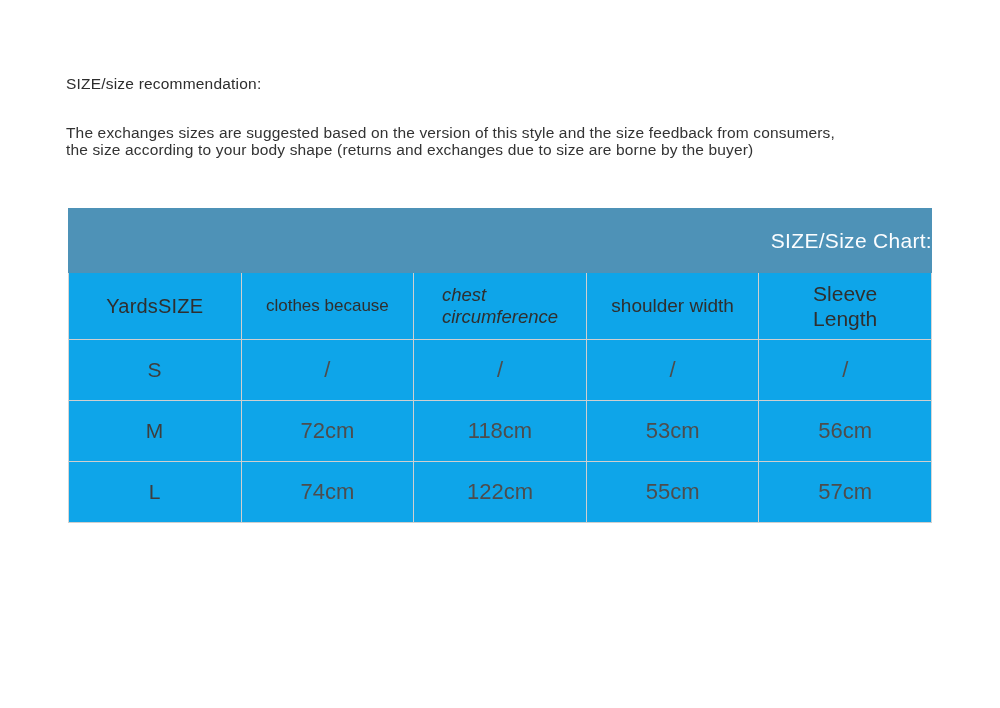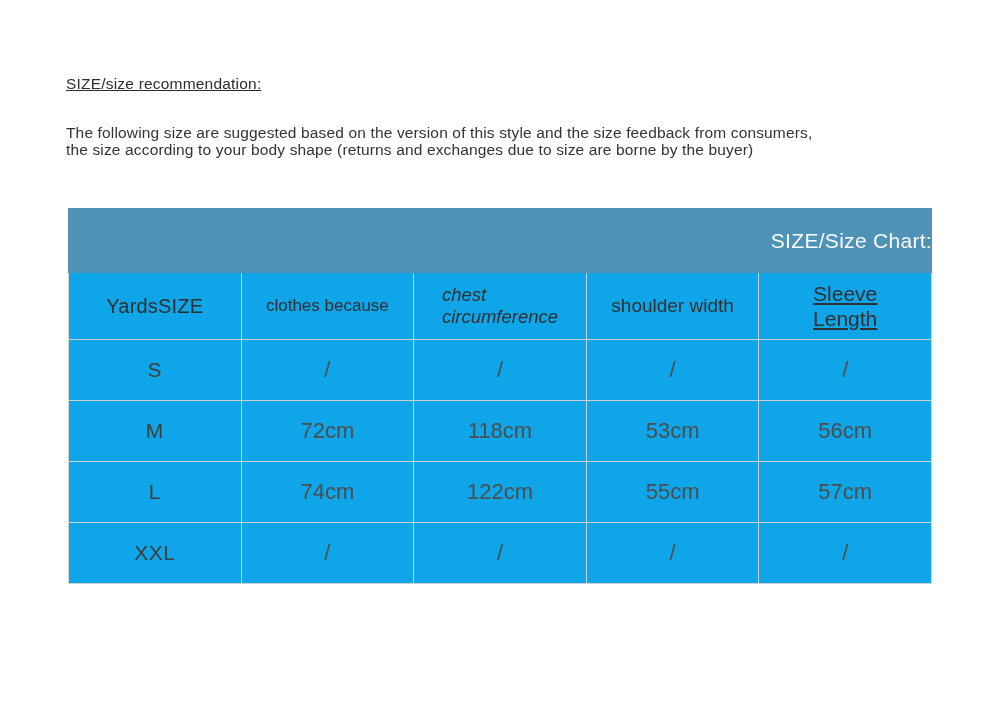--- a/index.html
+++ b/index.html
@@ -17,21 +17,20 @@
   }
 
   .heading {
     position: absolute;
     left: 66px;
     top: 75px;
     font-size: 15.5px;
     font-weight: 500;
     color: #2d2d2d;
     letter-spacing: 0.2px;
-    text-decoration: underline;
   }
 
   .intro {
     position: absolute;
     left: 66px;
     top: 124px;
     width: 875px;
     font-size: 15.5px;
     line-height: 17.4px;
     color: #333333;
@@ -83,42 +82,42 @@
     display: inline-block;
     text-align: left;
     color: #2f2f2f;
     white-space: pre-line;
     line-height: 1.2;
   }
   tr.hdr-row td:nth-child(1) .hdr-inner { font-size: 20px;   letter-spacing: 0.2px; }
   tr.hdr-row td:nth-child(2) .hdr-inner { font-size: 17px; }
   tr.hdr-row td:nth-child(3) .hdr-inner { font-size: 18.5px; font-style: italic; }
   tr.hdr-row td:nth-child(4) .hdr-inner { font-size: 19px; }
-  tr.hdr-row td:nth-child(5) .hdr-inner { font-size: 21px; text-decoration: underline; }
+  tr.hdr-row td:nth-child(5) .hdr-inner { font-size: 21px; }
 
   tr.data-row td:first-child {
     font-size: 21px;
     color: #3e3e3e;
     font-weight: 500;
     letter-spacing: 0.5px;
   }
   tr.data-row td {
     font-size: 22px;
     color: #4d4d4d;
   }
 </style>
 </head>
 <body>
 
 <div class="canvas">
 
   <div class="heading">SIZE/size recommendation:</div>
 
   <div class="intro">
-    <div>The following size are suggested based on the version of this style and the size feedback from consumers,</div>
+    <div>The exchanges sizes are suggested based on the version of this style and the size feedback from consumers,</div>
     <div>the size according to your body shape (returns and exchanges due to size are borne by the buyer)</div>
   </div>
 
   <div class="banner" style="background: rgb(78, 146, 183);">
     <span class="banner-title">SIZE/Size Chart:</span>
   </div>
 
   <table class="size-table">
     <tbody>
       <tr class="hdr-row">
@@ -149,23 +148,16 @@
 
       <tr class="data-row">
         <td>L</td>
         <td>74cm</td>
         <td>122cm</td>
         <td>55cm</td>
         <td>57cm</td>
       </tr>
 
 
-      <tr class="data-row">
-        <td>XXL</td>
-        <td>/</td>
-        <td>/</td>
-        <td>/</td>
-        <td>/</td>
-      </tr>
     </tbody>
   </table>
 
 </div>
 
 </body></html>

